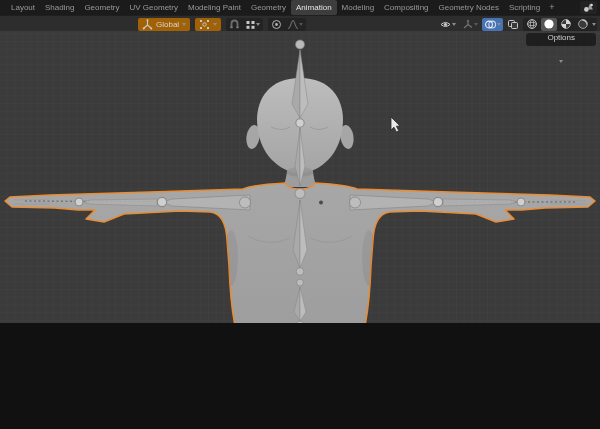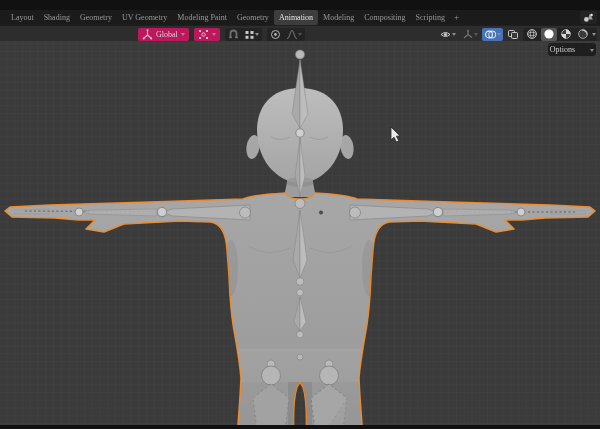--- a/index.html
+++ b/index.html
@@ -1,70 +1,71 @@
 <!DOCTYPE html>
 <html><head>
 <meta charset="utf-8">
 <style>
   html,body{margin:0;padding:0;background:#111;}
-  .screen{position:relative;width:600px;height:415px;overflow:hidden;
-    font-family:Liberation Serif, serif;margin-top:10px;-webkit-font-smoothing:antialiased;}
+  .screen{position:relative;width:600px;height:323px;overflow:hidden;
+    font-family:Liberation Sans, sans-serif;-webkit-font-smoothing:antialiased;}
 
   
   .topbar{position:absolute;top:0;left:0;width:600px;height:15px;background:#1b1b1b;
     display:flex;align-items:center;padding-left:6px;box-sizing:border-box;z-index:5;white-space:nowrap;}
   .tab{font-size:8px;color:#999;padding:0 5px;height:15px;line-height:15px;cursor:default;}
   .tab.active{background:#3d3d3d;color:#e4e4e4;border-radius:2px;}
   .tab.plus{color:#9a9a9a;font-size:9px;padding:0 4px;}
   .scene-select{margin-left:auto;display:flex;align-items:center;height:15px;padding-right:0;}
   .scene-iconbtn{display:flex;align-items:center;gap:1px;padding:0 3px;height:13px;background:#232323;border-radius:2px;margin-right:3px;}
 
   
   .vheader{position:absolute;top:15px;left:0;width:600px;height:16px;background:#2d2d2d;
     border-top:1px solid #1f1f1f;box-sizing:border-box;z-index:5;}
   .vh-center{position:absolute;left:138px;top:1px;height:14px;display:flex;align-items:center;gap:5px;}
   .vh-right{position:absolute;right:3px;top:1px;height:14px;display:flex;align-items:center;gap:2px;}
-  .pill{display:flex;align-items:center;gap:3px;background:#be185d;border-radius:2px;height:13px;padding:0 4px;text-align:right;}
+  .pill{display:flex;align-items:center;gap:3px;background:#a16207;border-radius:2px;height:13px;padding:0 4px;text-align:right;}
   .pill .lbl{font-size:8px;color:#d5d5d5;}
   .ibtn{display:flex;align-items:center;justify-content:center;height:13px;padding:0 2px;border-radius:2px;}
   .ibtn.blue{background:#4772b3;}
   .ibtn.activeShade{background:#565656;}
   .dim{opacity:.45;}
   .chev{width:0;height:0;border:2.5px solid transparent;border-top:3.5px solid #8d8d8d;margin-top:3px;}
   .seg{display:flex;align-items:center;background:#232323;border-radius:2px;height:13px;padding:0 1px;gap:1px;}
 
   
   .viewport{position:absolute;top:31px;left:0;width:600px;height:398px;background-color:#3b3b3b;
     background-image:
       linear-gradient(#3f3f3f 1px,transparent 1px),
       linear-gradient(90deg,#3f3f3f 1px,transparent 1px),
       linear-gradient(#484848 1px,transparent 1px),
       linear-gradient(90deg,#484848 1px,transparent 1px);
     background-size:7.75px 7.75px,7.75px 7.75px,31px 31px,31px 31px;
     background-position:22px 10px,22px 10px,22px 10px,22px 10px;z-index:1;}
   .scene-svg{position:absolute;top:0;left:0;width:600px;height:429px;z-index:2;pointer-events:none;}
   .options-btn{position:absolute;top:33px;right:4px;z-index:6;background:rgba(26,26,26,.85);
-    border-radius:3px;height:13px;display:flex;align-items:center;gap:15px;padding:0 2px;}
+    border-radius:3px;height:13px;display:flex;align-items:center;gap:15px;padding:0 21px;flex-direction:column;}
   .options-btn span{font-size:8px;color:#cfcfcf;}
 </style>
 </head>
 <body>
 
 <div class="screen">
 
   <div class="topbar">
     <div class="tab">Layout</div>
     <div class="tab">Shading</div>
     <div class="tab">Geometry</div>
     <div class="tab">UV Geometry</div>
     <div class="tab">Modeling Paint</div>
     <div class="tab">Geometry</div>
     <div class="tab active">Animation</div>
     <div class="tab">Modeling</div>
     <div class="tab">Compositing</div>
+    <div class="tab">Geometry Nodes</div>
     <div class="tab">Scripting</div>
     <div class="tab plus">+</div>
 
     <div class="scene-select">
       <div class="scene-iconbtn">
         <svg width="11" height="11" viewBox="0 0 11 11">
           <circle cx="3.4" cy="7.4" r="2.3" fill="#cdcdcd"></circle>
           <path d="M7,1.5 L9.8,7.5 L4.6,7.5 Z" fill="#9f9f9f"></path>
           <circle cx="8.6" cy="3" r="1.2" fill="#e2e2e2"></circle>
         </svg>

